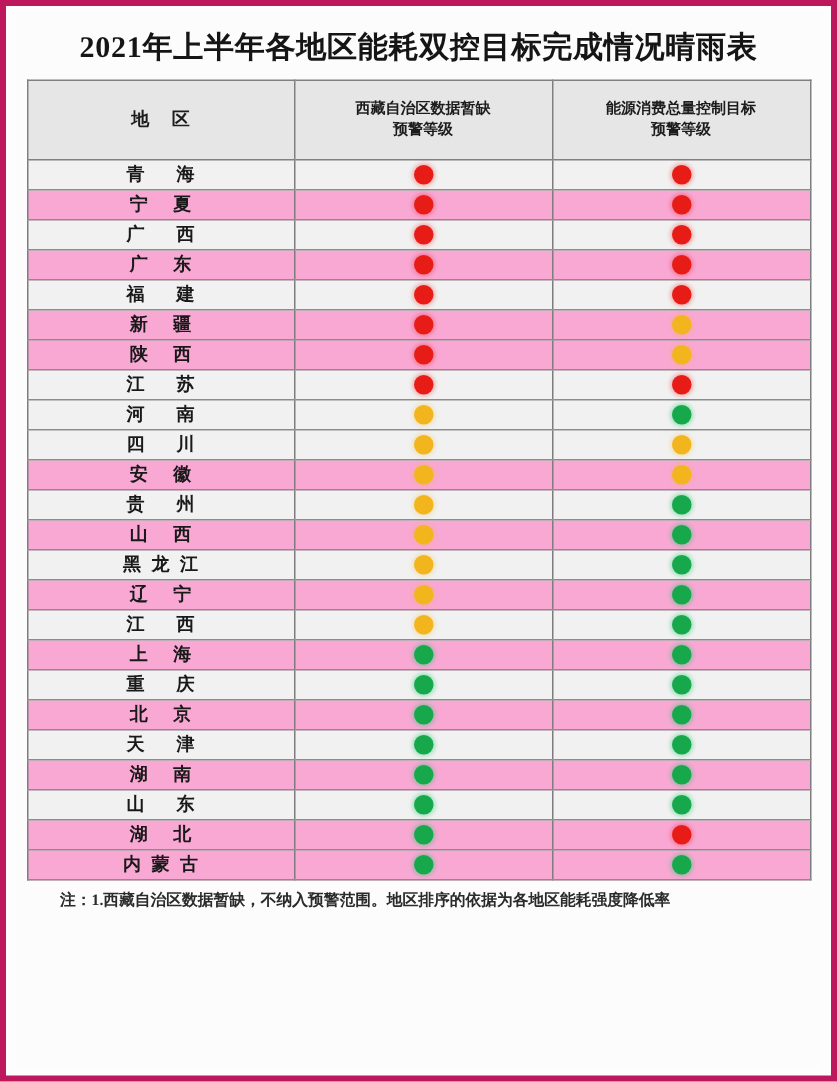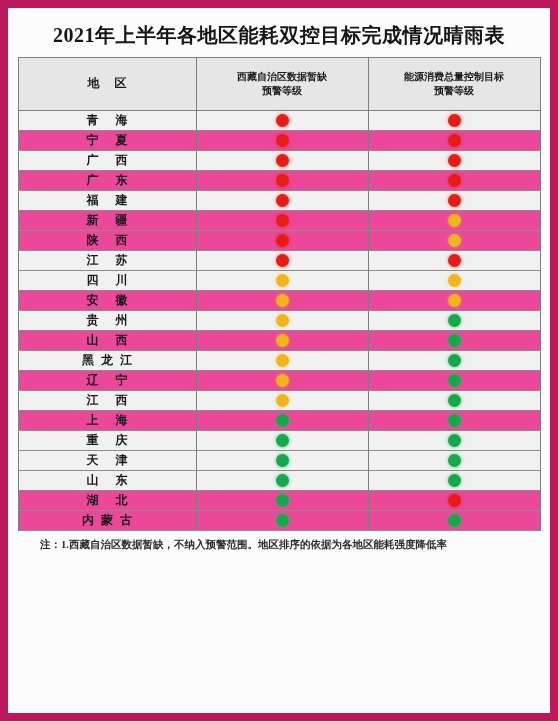--- a/index.html
+++ b/index.html
@@ -6,21 +6,21 @@
   body{
     width:558px;height:721px;
     background:#ffffff;
     font-family:"Liberation Sans","DejaVu Sans",sans-serif;
     overflow:hidden;
   }
   #page{
     position:relative;
     width:558px;height:721px;
     box-sizing:border-box;
-    border:8px solid #be185d;
+    border:4px solid #be185d;
     background:#fdfdfd;
     overflow:hidden;
   }
   .inner{
     position:absolute;
     left:6px;top:4px;right:6px;bottom:4px;
     background:#fcfcfc;
   }
   .title{
     text-align:center;
@@ -57,22 +57,22 @@
   }
   thead th.region-head{
     font-size:12px;
     letter-spacing:6px;
     text-indent:6px;
   }
   .hdr-l1{display:block;}
   .hdr-l2{display:block;}
 
   tbody tr{height:19px;}
-  tbody tr.odd td{background:#f1f1f1;}
-  tbody tr.even td{background:#ec4899;}
+  tbody tr.odd td{background:#f1f1f1;font-family:Liberation Mono, monospace;}
+  tbody tr.even td{background:#f9a8d4;}
   tbody td{
     border-left:1px solid #7d7d7d;
     border-right:1px solid #7d7d7d;
     border-top:1px solid #8c8c8c;
     border-bottom:1px solid #8c8c8c;
     height:19px;
     padding:0;
     text-align:center;
     vertical-align:middle;
   }
@@ -237,20 +237,33 @@
                 <span class="dot red"></span>
               </span>
             </td>
             <td>
               <span class="dotwrap">
                 <span class="dot red"></span>
               </span>
             </td>
           </tr>
           <tr class="odd">
+            <td class="region">河 南</td>
+            <td>
+              <span class="dotwrap">
+                <span class="dot orange"></span>
+              </span>
+            </td>
+            <td>
+              <span class="dotwrap">
+                <span class="dot green"></span>
+              </span>
+            </td>
+          </tr>
+          <tr class="odd">
             <td class="region">四 川</td>
             <td>
               <span class="dotwrap">
                 <span class="dot orange"></span>
               </span>
             </td>
             <td>
               <span class="dotwrap">
                 <span class="dot orange"></span>
               </span>
@@ -353,22 +366,48 @@
               <span class="dotwrap">
                 <span class="dot green"></span>
               </span>
             </td>
             <td>
               <span class="dotwrap">
                 <span class="dot green"></span>
               </span>
             </td>
           </tr>
+          <tr class="even">
+            <td class="region">北 京</td>
+            <td>
+              <span class="dotwrap">
+                <span class="dot green"></span>
+              </span>
+            </td>
+            <td>
+              <span class="dotwrap">
+                <span class="dot green"></span>
+              </span>
+            </td>
+          </tr>
           <tr class="odd">
             <td class="region">天 津</td>
+            <td>
+              <span class="dotwrap">
+                <span class="dot green"></span>
+              </span>
+            </td>
+            <td>
+              <span class="dotwrap">
+                <span class="dot green"></span>
+              </span>
+            </td>
+          </tr>
+          <tr class="even">
+            <td class="region">湖 南</td>
             <td>
               <span class="dotwrap">
                 <span class="dot green"></span>
               </span>
             </td>
             <td>
               <span class="dotwrap">
                 <span class="dot green"></span>
               </span>
             </td>

